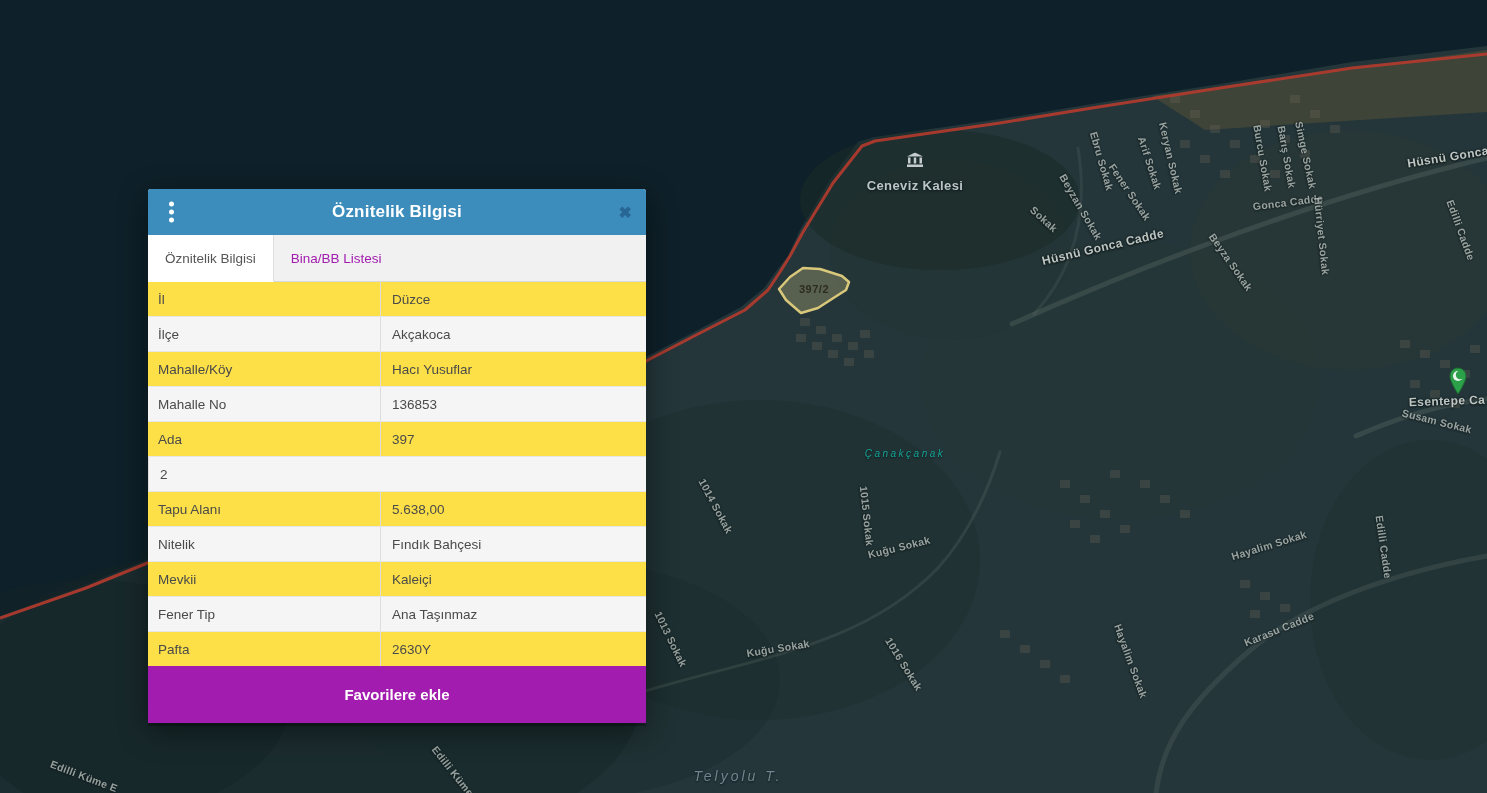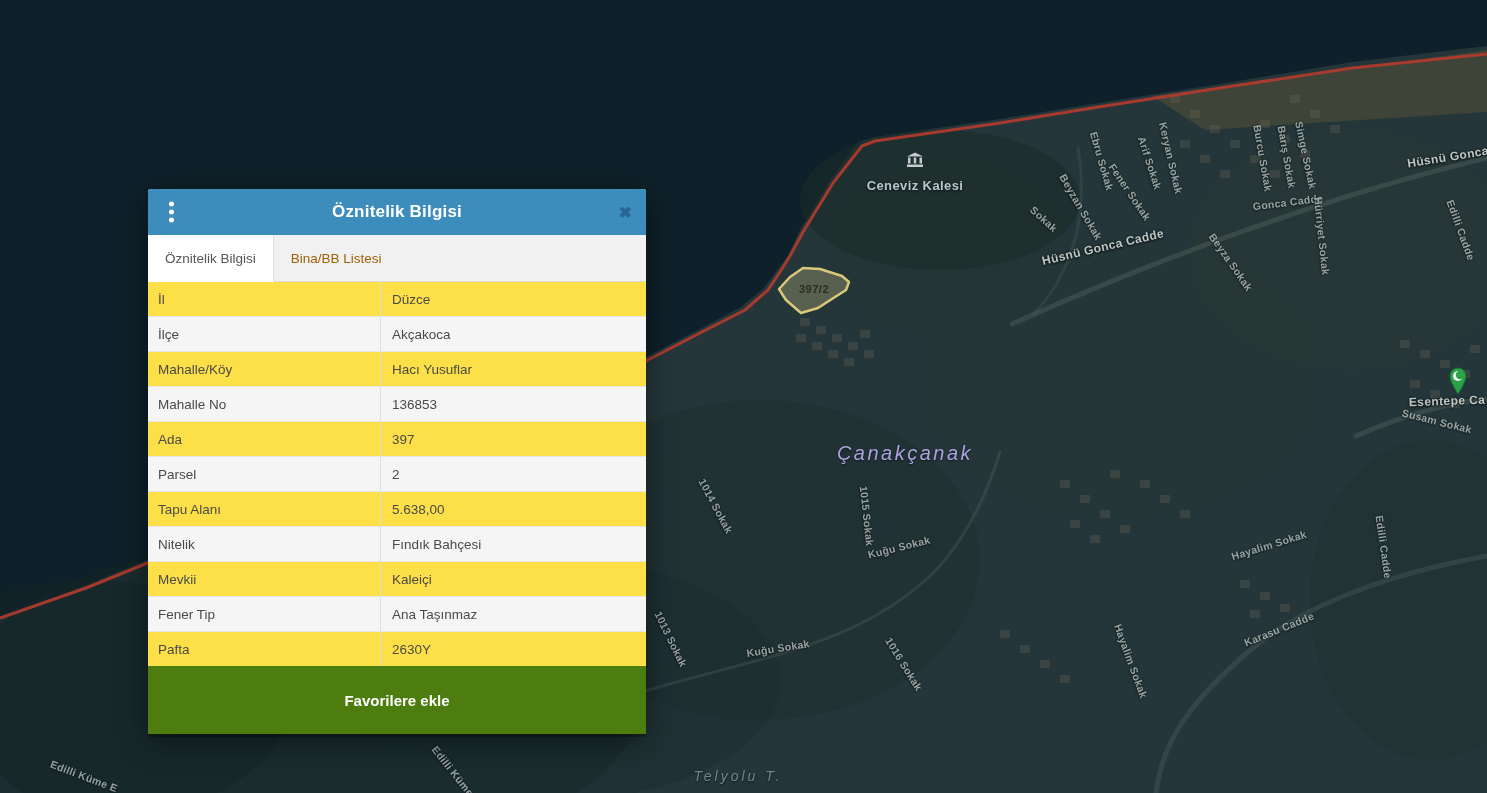--- a/index.html
+++ b/index.html
@@ -6,48 +6,48 @@
   .stage{position:relative;width:1487px;height:793px;overflow:hidden;background:#24363a;}
   .terrain{position:absolute;left:0;top:0;}
   
   .labels span{position:absolute;white-space:nowrap;transform:translate(-50%,-50%);}
   .lbl-street{font-size:10.5px;font-weight:700;color:#b9c2bd;opacity:.78;
     text-shadow:0 0 2px #10181a,0 1px 2px #10181a;letter-spacing:.3px;}
   .lbl-road{font-size:12px;font-weight:700;color:#cfd6d2;opacity:.9;
     text-shadow:0 0 3px #0d1416,0 1px 2px #0d1416;letter-spacing:.4px;}
   .lbl-place{font-size:13px;font-weight:700;color:#ccd5d9;opacity:.9;
     text-shadow:0 1px 3px #0b1315;letter-spacing:.4px;}
-  .lbl-area{font-size:20px;font-style:italic;color:#c4b5fd;opacity:.85;
+  .lbl-area{font-size:10px;font-style:italic;color:#14b8a6;opacity:.85;
     letter-spacing:2.5px;text-shadow:0 1px 2px #0b1315;}
   .lbl-area2{font-size:14px;font-style:italic;color:#7e959f;opacity:.85;
     letter-spacing:3px;text-shadow:0 1px 2px #0b1315;}
   .map-icon{position:absolute;transform:translate(-50%,-50%);}
   
   .modal{position:absolute;left:148px;top:189px;width:498px;
     box-shadow:0 8px 30px rgba(0,0,0,.45);border-radius:3px 3px 0 0;background:#fff;}
   .m-header{position:relative;height:46px;background:#3c8dbc;border-radius:3px 3px 0 0;
     display:flex;align-items:center;justify-content:center;}
   .m-title{color:#fff;font-size:17px;font-weight:700;letter-spacing:.2px;}
   .kebab{position:absolute;left:17px;top:50%;transform:translateY(-50%);display:flex;
     flex-direction:column;gap:3px;cursor:pointer;padding:4px;}
   .kebab i{width:5px;height:5px;border-radius:50%;background:#fff;display:block;}
   .m-close{position:absolute;right:14px;top:50%;transform:translateY(-50%);
     color:#25608f;font-size:16px;font-weight:700;cursor:pointer;opacity:.85;}
   .m-tabs{height:46px;background:#f1f1f1;border-bottom:1px solid #d8d8d8;display:flex;}
-  .tab{display:flex;align-items:center;padding:0 17px;font-size:13.5px;color:#a16207;cursor:pointer;}
+  .tab{display:flex;align-items:center;padding:0 17px;font-size:13.5px;color:#a21caf;cursor:pointer;}
   .tab.active{background:#fff;color:#555;border-right:1px solid #ddd;margin-bottom:-1px;
     border-bottom:1px solid #fff;}
   .m-table{background:#fde047;}
   .trow{display:flex;height:34px;border-top:1px solid #e6e6e6;align-items:stretch;}
   .trow:first-child{border-top:none;}
   .trow:nth-child(even){background:#f5f5f5;}
   .tl,.tv{display:flex;align-items:center;font-size:13.5px;color:#4a4a4a;padding:0 10px;}
   .tl{width:212px;}
   .tv{flex:1;border-left:1px solid #ddd;padding-left:11px;}
-  .fav{display:block;width:100%;height:68px;border:none;background:#4d7c0f;color:#fff;
+  .fav{display:block;width:100%;height:57px;border:none;background:#a21caf;color:#fff;
     font-family:"Liberation Sans",sans-serif;font-size:15px;font-weight:700;cursor:pointer;
     box-shadow:0 3px 0 rgba(0,0,0,.25);}
 </style>
 </head>
 <body>
 
 <div class="stage">
 
   <svg class="terrain" width="1487" height="793">
     <rect x="0" y="0" width="1487" height="793" fill="#24363a"></rect>
@@ -216,21 +216,20 @@
         </div>
       <div class="trow">
           <div class="tl">Mahalle No</div>
           <div class="tv">136853</div>
         </div>
       <div class="trow">
           <div class="tl">Ada</div>
           <div class="tv">397</div>
         </div>
       <div class="trow">
-          <div class="tl">Parsel</div>
           <div class="tv">2</div>
         </div>
       <div class="trow">
           <div class="tl">Tapu Alanı</div>
           <div class="tv">5.638,00</div>
         </div>
       <div class="trow">
           <div class="tl">Nitelik</div>
           <div class="tv">Fındık Bahçesi</div>
         </div>

